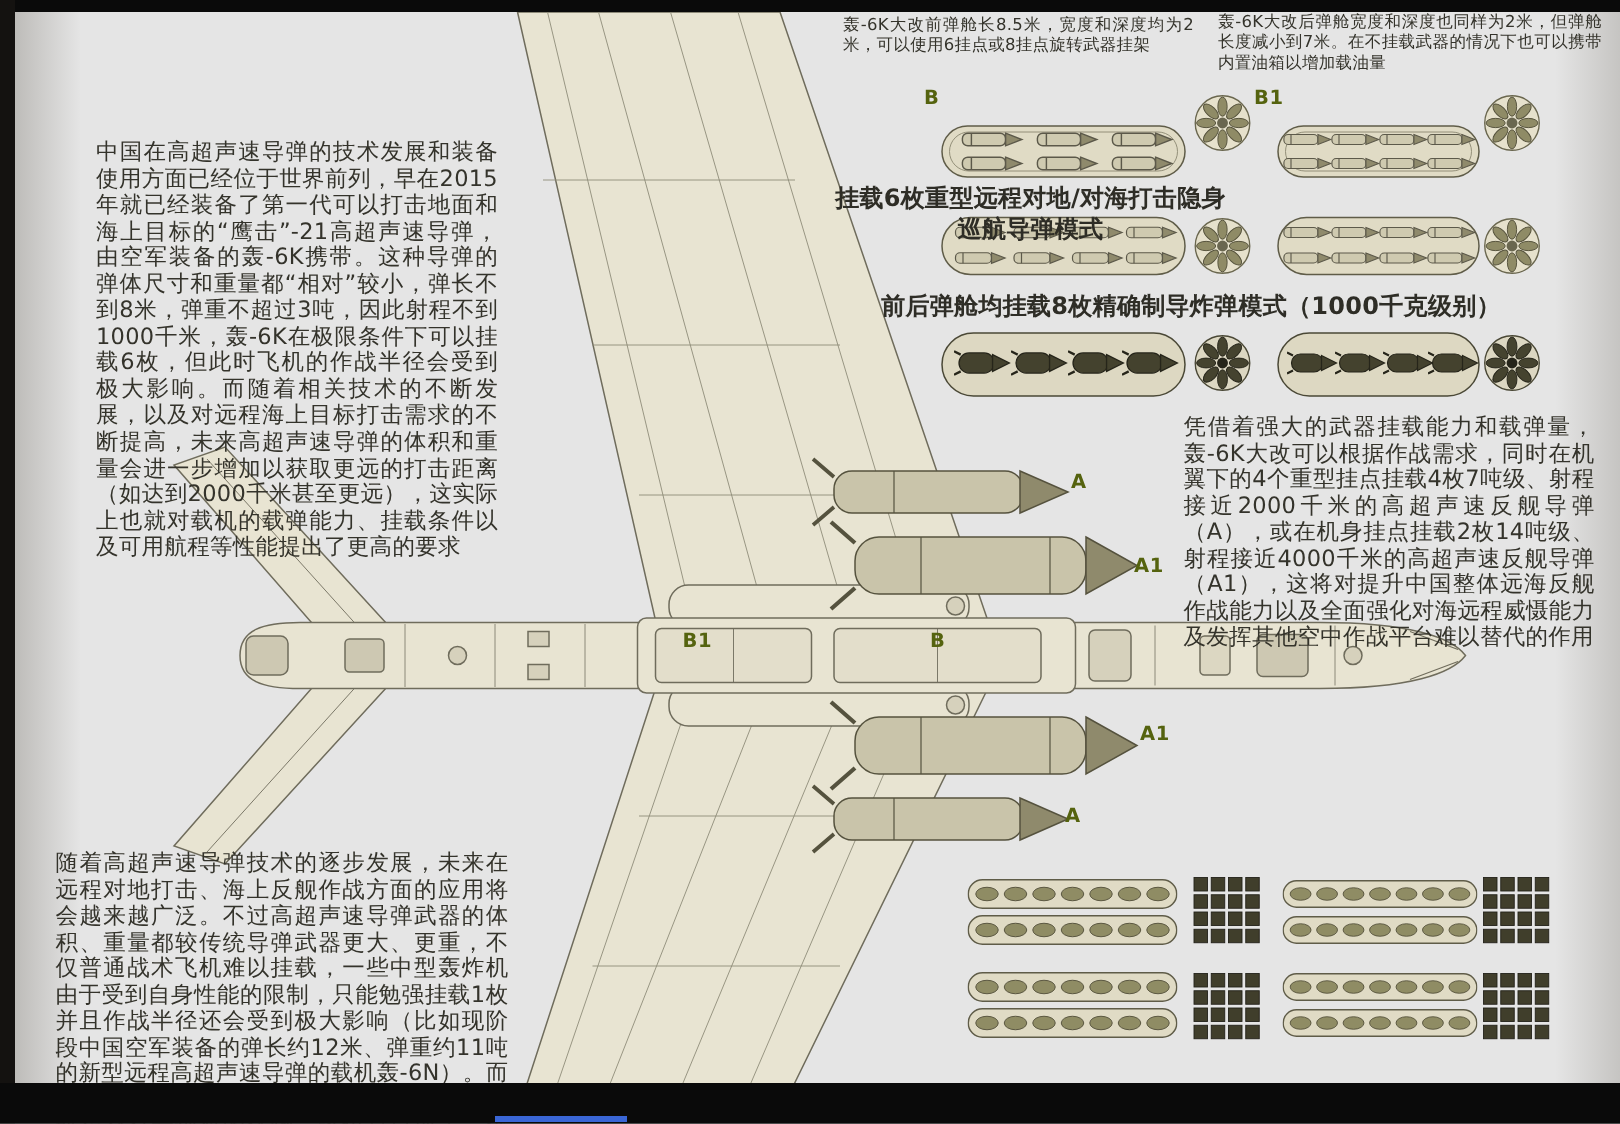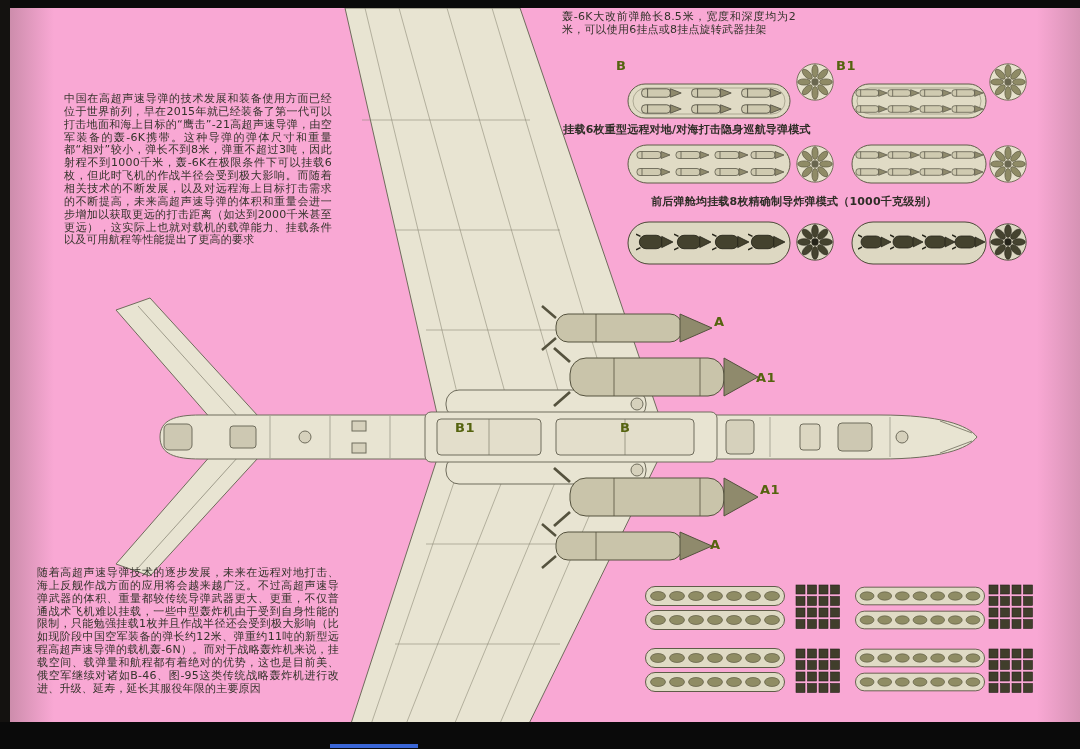--- a/index.html
+++ b/index.html
@@ -1,29 +1,29 @@
 <!DOCTYPE html>
 <html><head>
 <meta charset="utf-8">
 <style>
   html,body{margin:0;padding:0;background:#2a2a2a;}
   .page{position:relative;width:1080px;height:749px;background:#000;overflow:hidden;
         font-family:"DejaVu Sans",sans-serif;}
-  .photo{position:absolute;inset:0;background:#f9a8d4;}
+  .photo{position:absolute;inset:0;background:#e5e5e5;}
   .photo::after{content:"";position:absolute;inset:0;pointer-events:none;
     background:linear-gradient(90deg,rgba(55,48,35,.28),rgba(0,0,0,0) 5%,rgba(0,0,0,0) 96%,rgba(55,48,35,.18));}
   .bar-top{position:absolute;top:0;left:0;right:0;height:8px;background:#0a0a0a;z-index:6;}
   .bar-bottom{position:absolute;bottom:0;left:0;right:0;height:27px;background:#0a0a0a;z-index:6;}
   .bar-left{position:absolute;top:0;bottom:0;left:0;width:10px;background:#141210;z-index:6;}
   .blue-strip{position:absolute;left:330px;bottom:1px;width:88px;height:4px;background:#3a66d6;z-index:7;}
   svg.art{position:absolute;left:0;top:0;z-index:1;}
   .txt{position:absolute;z-index:2;color:#34332b;}
-  .para{font-size:11px;line-height:1.17;text-align:justify;letter-spacing:.2px;}
+  .para{font-size:15px;line-height:1.17;text-align:justify;letter-spacing:.2px;}
   .note{font-size:11px;line-height:1.22;text-align:justify;letter-spacing:.2px;}
-  .cap{font-size:11px;font-weight:700;text-align:center;color:#2e2d26;letter-spacing:.2px;}
+  .cap{font-size:16px;font-weight:700;text-align:center;color:#2e2d26;letter-spacing:.2px;}
   .lbl{position:absolute;z-index:3;font-weight:700;font-size:13px;color:#55630f;letter-spacing:.5px;}
 </style>
 </head>
 <body>
 
 <div class="page">
   <div class="photo">
 
     <svg class="art" width="1080" height="749" viewBox="0 0 1080 749">
       <defs>
@@ -278,29 +278,31 @@
           <use href="#sym-strip" x="855" y="610" width="130" height="20"></use>
           <use href="#sym-strip" x="855" y="648" width="130" height="20"></use>
           <use href="#sym-strip" x="855" y="672" width="130" height="20"></use>
         </g>
         <use href="#sym-grid" x="988" y="584" width="46" height="46"></use>
         <use href="#sym-grid" x="988" y="648" width="46" height="46"></use>
       </g>
     </svg>
 
     <div class="txt note" style="left:562px;top:10px;width:234px;">轰-6K大改前弹舱长8.5米，宽度和深度均为2米，可以使用6挂点或8挂点旋转武器挂架</div>
+    <div class="txt note" style="left:812px;top:8px;width:256px;">轰-6K大改后弹舱宽度和深度也同样为2米，但弹舱长度减小到7米。在不挂载武器的情况下也可以携带内置油箱以增加载油量</div>
 
     <span class="lbl" style="left:616px;top:58px;">B</span>
     <span class="lbl" style="left:836px;top:58px;">B1</span>
 
     <div class="txt cap" style="left:556px;top:122px;width:262px;">挂载6枚重型远程对地/对海打击隐身巡航导弹模式</div>
     <div class="txt cap" style="left:576px;top:194px;width:436px;">前后弹舱均挂载8枚精确制导炸弹模式（1000千克级别）</div>
 
     <div class="txt para" style="left:64px;top:93px;width:268px;">中国在高超声速导弹的技术发展和装备使用方面已经位于世界前列，早在2015年就已经装备了第一代可以打击地面和海上目标的“鹰击”-21高超声速导弹，由空军装备的轰-6K携带。这种导弹的弹体尺寸和重量都“相对”较小，弹长不到8米，弹重不超过3吨，因此射程不到1000千米，轰-6K在极限条件下可以挂载6枚，但此时飞机的作战半径会受到极大影响。而随着相关技术的不断发展，以及对远程海上目标打击需求的不断提高，未来高超声速导弹的体积和重量会进一步增加以获取更远的打击距离（如达到2000千米甚至更远），这实际上也就对载机的载弹能力、挂载条件以及可用航程等性能提出了更高的要求</div>
     <div class="txt para" style="left:37px;top:567px;width:302px;">随着高超声速导弹技术的逐步发展，未来在远程对地打击、海上反舰作战方面的应用将会越来越广泛。不过高超声速导弹武器的体积、重量都较传统导弹武器更大、更重，不仅普通战术飞机难以挂载，一些中型轰炸机由于受到自身性能的限制，只能勉强挂载1枚并且作战半径还会受到极大影响（比如现阶段中国空军装备的弹长约12米、弹重约11吨的新型远程高超声速导弹的载机轰-6N）。而对于战略轰炸机来说，挂载空间、载弹量和航程都有着绝对的优势，这也是目前美、俄空军继续对诸如B-46、图-95这类传统战略轰炸机进行改进、升级、延寿，延长其服役年限的主要原因</div>
+    <div class="txt para" style="left:789px;top:276px;width:274px;">凭借着强大的武器挂载能力和载弹量，轰-6K大改可以根据作战需求，同时在机翼下的4个重型挂点挂载4枚7吨级、射程接近2000千米的高超声速反舰导弹（A），或在机身挂点挂载2枚14吨级、射程接近4000千米的高超声速反舰导弹（A1），这将对提升中国整体远海反舰作战能力以及全面强化对海远程威慑能力及发挥其他空中作战平台难以替代的作用</div>
 
     <span class="lbl" style="left:455px;top:420px;">B1</span>
     <span class="lbl" style="left:620px;top:420px;">B</span>
     <span class="lbl" style="left:714px;top:314px;">A</span>
     <span class="lbl" style="left:756px;top:370px;">A1</span>
     <span class="lbl" style="left:760px;top:482px;">A1</span>
     <span class="lbl" style="left:710px;top:537px;">A</span>
   </div>
 
   <div class="bar-top"></div>

